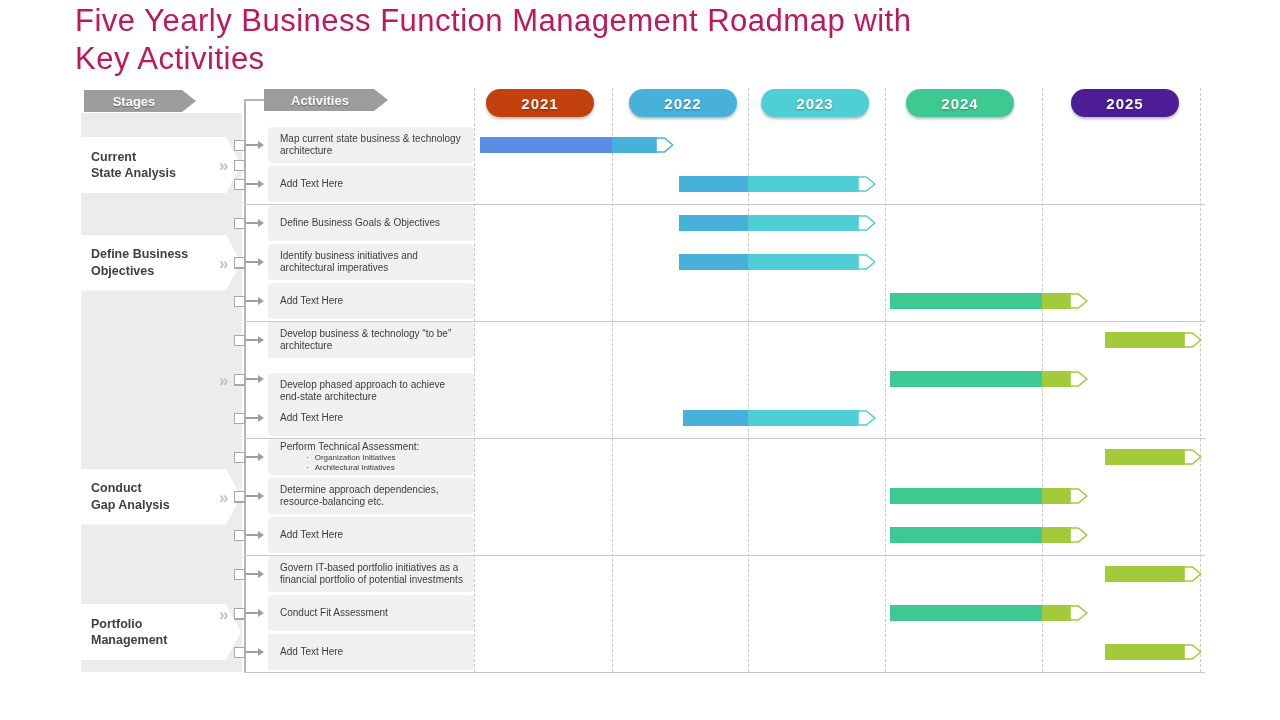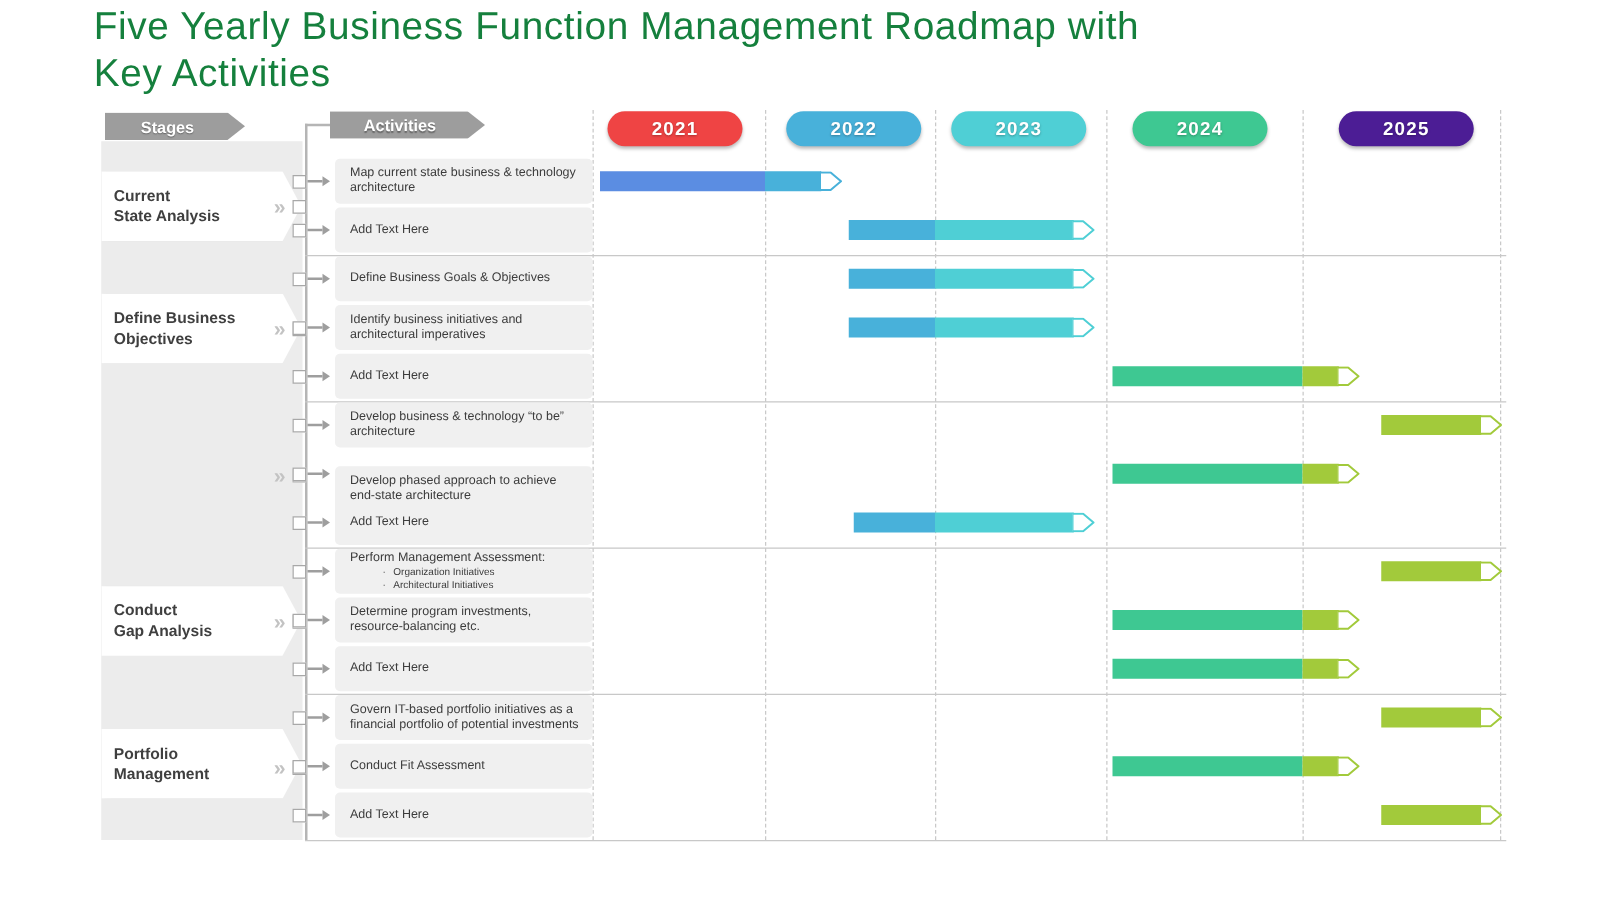--- a/index.html
+++ b/index.html
@@ -1,20 +1,20 @@
 <!DOCTYPE html>
 <html><head>
 <meta charset="utf-8">
 <style>
   html,body{margin:0;padding:0;background:#fff;}
   .slide{position:relative;width:1280px;height:720px;background:#ffffff;overflow:hidden;
          font-family:"Liberation Sans",sans-serif;}
   .abs{position:absolute;}
   #title{left:75px;top:2px;width:1120px;font-size:31px;line-height:38px;letter-spacing:.5px;
-         color:#15803d;white-space:pre-line;font-weight:400;}
+         color:#be185d;white-space:pre-line;font-weight:400;}
   .hdr-arrow{height:22px;background:#9d9d9d;color:#fff;font-weight:bold;font-size:13px;
          display:flex;align-items:center;justify-content:center;padding-right:12px;box-sizing:border-box;
          clip-path:polygon(0 0,calc(100% - 14px) 0,100% 50%,calc(100% - 14px) 100%,0 100%);
          text-shadow:0 1px 1px rgba(0,0,0,.35);}
   #hdr-stages{left:84px;top:90px;width:112px;}
   #hdr-activities{left:264px;top:89px;width:124px;}
   .col-bg{left:81px;top:113px;width:161px;height:559px;background:#ececec;}
   .spine{left:244px;top:99px;width:2px;height:573px;background:#b5b5b5;}
   .bracket{left:244px;top:99px;width:20px;height:2px;background:#b5b5b5;}
   .gridline{top:88px;height:584px;width:0;border-left:1px dashed #c9c9c9;}
@@ -50,21 +50,21 @@
   <div id="chart"></div>
 <div class="abs col-bg"></div>
     <div class="abs spine"></div>
     <div class="abs bracket"></div>
     <div class="abs gridline" style="left: 474px;"></div>
     <div class="abs gridline" style="left: 612px;"></div>
     <div class="abs gridline" style="left: 748px;"></div>
     <div class="abs gridline" style="left: 885px;"></div>
     <div class="abs gridline" style="left: 1042px;"></div>
     <div class="abs gridline" style="left: 1200px;"></div>
-    <div class="abs pill" style="left: 486px; background: #ef4444;">2021</div>
+    <div class="abs pill" style="left: 486px; background: #c2410c;">2021</div>
     <div class="abs pill" style="left: 629px; background: rgb(72, 177, 218);">2022</div>
     <div class="abs pill" style="left: 761px; background: rgb(79, 207, 213);">2023</div>
     <div class="abs pill" style="left: 906px; background: rgb(62, 200, 146);">2024</div>
     <div class="abs pill" style="left: 1071px; background: #4c1d95;">2025</div>
     <div class="abs sep" style="top: 204px;"></div>
     <div class="abs sep" style="top: 321px;"></div>
     <div class="abs sep" style="top: 438px;"></div>
     <div class="abs sep" style="top: 555px;"></div>
     <div class="abs sep" style="top: 672px;"></div>
     <div class="abs stage-arrow" style="top: 137px; height: 56px;">Current
@@ -165,57 +165,57 @@
         <path d="M0 1 H8.5 L16.8 8 L8.5 15 H0 Z" fill="#ffffff" stroke="#4fcfd5" stroke-width="1.6" stroke-linejoin="round"></path>
       </svg></div>
     <div class="abs stage-arrow" style="top: 468.5px; height: 56px;">Conduct
 Gap Analysis</div>
     <div class="abs chev" style="top: 488.5px;">»</div>
     <div class="abs node" style="top: 491.5px;"></div>
     <div class="abs node" style="top: 452px;"></div>
     <div class="abs conn" style="top: 456px;"></div>
     <div class="abs conn-head" style="top: 453px;"></div>
     <div class="abs act-box" style="top: 439px;">
-      <span>Perform Management Assessment:</span>
+      <span>Perform Technical Assessment:</span>
       <div class="bullet-row">
         <span>·</span>
         <span>Organization  Initiatives</span>
       </div>
       <div class="bullet-row">
         <span>·</span>
         <span>Architectural Initiatives</span>
       </div>
     </div>
     <div class="abs bar-seg" style="left: 1105px; width: 80px; top: 449px; background: rgb(162, 202, 59);"></div>
     <div class="abs " style="left: 1184px; top: 449px;"><svg width="18" height="16" viewBox="0 0 18 16">
         <path d="M0 1 H8.5 L16.8 8 L8.5 15 H0 Z" fill="#ffffff" stroke="#a2ca3b" stroke-width="1.6" stroke-linejoin="round"></path>
       </svg></div>
     <div class="abs node" style="top: 491px;"></div>
     <div class="abs conn" style="top: 495px;"></div>
     <div class="abs conn-head" style="top: 492px;"></div>
     <div class="abs act-box" style="top: 478px;">
-      <span>Determine  program investments, resource-balancing etc.</span>
+      <span>Determine  approach dependencies, resource-balancing etc.</span>
     </div>
     <div class="abs bar-seg" style="left: 890px; width: 152px; top: 488px; background: rgb(62, 200, 146);"></div>
     <div class="abs bar-seg" style="left: 1042px; width: 29px; top: 488px; background: rgb(162, 202, 59);"></div>
     <div class="abs " style="left: 1070px; top: 488px;"><svg width="18" height="16" viewBox="0 0 18 16">
         <path d="M0 1 H8.5 L16.8 8 L8.5 15 H0 Z" fill="#ffffff" stroke="#a2ca3b" stroke-width="1.6" stroke-linejoin="round"></path>
       </svg></div>
     <div class="abs node" style="top: 530px;"></div>
     <div class="abs conn" style="top: 534px;"></div>
     <div class="abs conn-head" style="top: 531px;"></div>
     <div class="abs act-box" style="top: 517px;">
       <span>Add Text Here</span>
     </div>
     <div class="abs bar-seg" style="left: 890px; width: 152px; top: 527px; background: rgb(62, 200, 146);"></div>
     <div class="abs bar-seg" style="left: 1042px; width: 29px; top: 527px; background: rgb(162, 202, 59);"></div>
     <div class="abs " style="left: 1070px; top: 527px;"><svg width="18" height="16" viewBox="0 0 18 16">
         <path d="M0 1 H8.5 L16.8 8 L8.5 15 H0 Z" fill="#ffffff" stroke="#a2ca3b" stroke-width="1.6" stroke-linejoin="round"></path>
       </svg></div>
-    <div class="abs stage-arrow" style="top: 583px; height: 56px;">Portfolio
+    <div class="abs stage-arrow" style="top: 604px; height: 56px;">Portfolio
 Management</div>
     <div class="abs chev" style="top: 605.5px;">»</div>
     <div class="abs node" style="top: 608.5px;"></div>
     <div class="abs node" style="top: 569px;"></div>
     <div class="abs conn" style="top: 573px;"></div>
     <div class="abs conn-head" style="top: 570px;"></div>
     <div class="abs act-box" style="top: 556px;">
       <span>Govern IT-based portfolio initiatives as a  financial portfolio of potential investments</span>
     </div>
     <div class="abs bar-seg" style="left: 1105px; width: 80px; top: 566px; background: rgb(162, 202, 59);"></div>

